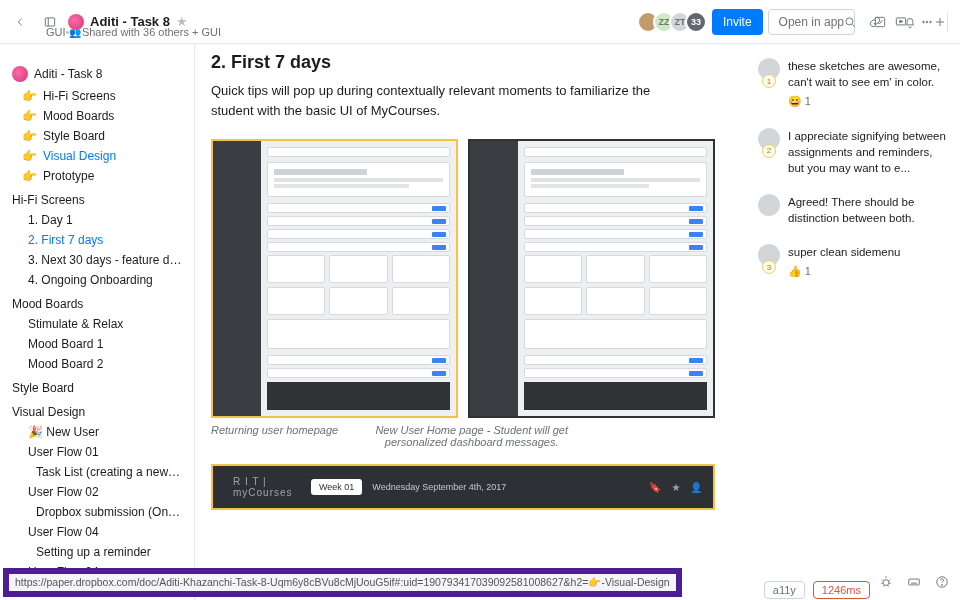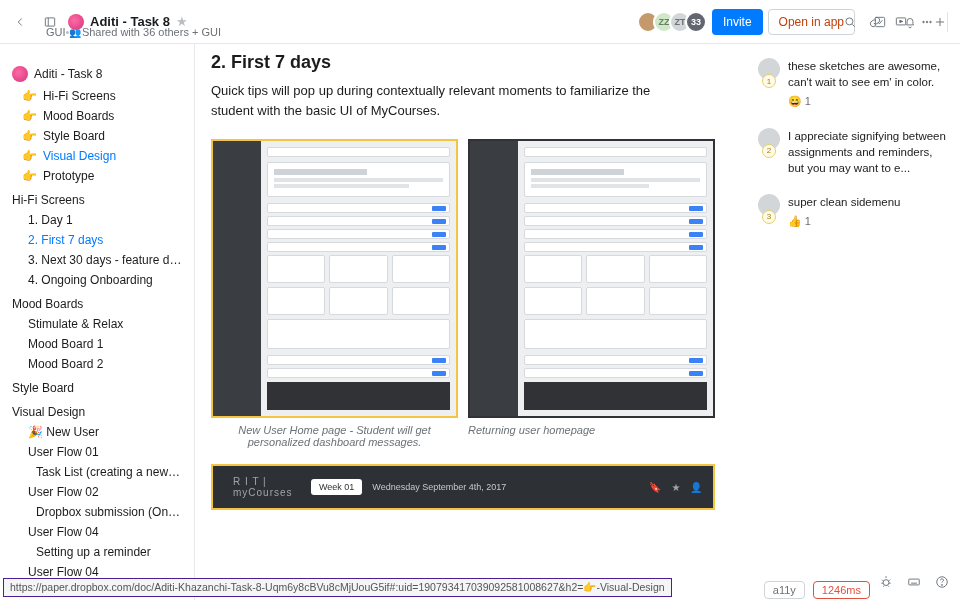--- a/index.html
+++ b/index.html
@@ -13,21 +13,21 @@
     .tb-sub{position:absolute;left:46px;top:26px;display:flex;align-items:center;gap:0;font-size:11px;color:#6b7177}
     .tb-sub .dot{color:#b9bec4}
     .tb-right{margin-left:auto;display:flex;align-items:center;gap:5px}
     .avatars{display:flex;align-items:center}
     .av{width:22px;height:22px;border-radius:50%;border:2px solid #fff;margin-left:-6px;display:flex;align-items:center;justify-content:center;font-size:9px;font-weight:600}
     .av.zz{background:#cfe9c8;color:#6a7d62}
     .av.zt{background:#d3d6d9;color:#6b7177}
     .av.n{background:#616670;color:#fff;font-size:9px}
     .btn{height:26px;padding:0 10px;border-radius:4px;font-size:12px;display:flex;align-items:center;cursor:pointer;border:1px solid transparent}
     .btn.primary{background:#007aff;color:#fff;font-weight:500}
-    .btn.secondary{background:#fff;border-color:#cfd4d9;color:#c2410c}
+    .btn.secondary{background:#fff;border-color:#cfd4d9;color:#737373}
     .hdr-icons{display:flex;gap:4px;margin-left:4px}
     .hdr-icons .icon-btn{width:22px;height:22px;font-size:13px}
     .divider-v{width:1px;height:20px;background:#e1e4e7;margin:0 4px}
     .right-tools{position:absolute;right:8px;top:10px;display:flex;gap:6px;z-index:6}
     .right-tools .icon-btn{width:24px;height:24px;color:#6b7177}
     .body{position:absolute;top:44px;left:0;right:0;bottom:0;display:flex}
     .sidebar{width:195px;border-right:1px solid #e6e8eb;overflow:hidden;padding-top:18px;font-size:12px;position:relative}
     .sb-title{display:flex;align-items:center;gap:6px;padding:4px 12px;font-weight:500;color:#1b1c1e}
     .sb-item{display:flex;align-items:center;gap:6px;padding:3px 12px 3px 22px;color:#1b1c1e;cursor:pointer;white-space:nowrap;overflow:hidden;text-overflow:ellipsis}
     .sb-item.active{color:#007aff}
@@ -62,21 +62,21 @@
     .si-side{width:88px;height:100%;background:#2d3035;border-right:0;display:flex;align-items:center;padding-left:20px;color:#a1a6ab;font-size:10px;letter-spacing:1px}
     .si-week{margin-left:10px;background:#fff;border-radius:3px;padding:3px 8px;font-size:9px;color:#333}
     .si-date{margin-left:10px;font-size:9px;color:#c5c9cd}
     .si-icons{margin-left:auto;margin-right:10px;display:flex;gap:10px;color:#a1a6ab;font-size:10px}
     .comments{width:210px;padding:14px 10px 0 8px;font-size:11.5px;color:#1b1c1e}
     .comment{display:flex;gap:8px;margin-bottom:18px}
     .c-av{width:22px;height:22px;border-radius:50%;background:#d3d6d9;flex:0 0 auto;position:relative}
     .c-badge{position:absolute;bottom:-8px;left:4px;width:14px;height:14px;border-radius:50%;background:#fffbe6;border:1px solid #e6cf6f;color:#9c7e1a;font-size:8px;display:flex;align-items:center;justify-content:center}
     .c-text{line-height:1.4}
     .c-react{margin-top:4px;font-size:11px;color:#6b7177}
-    .status-bar{position:absolute;left:3px;bottom:3px;font-size:10.5px;color:#555;background:#f4f5f6;padding:2px 6px;border:1px solid #4c1d95;display:flex;align-items:center;gap:3px;z-index:20}
+    .status-bar{position:absolute;left:3px;bottom:3px;font-size:10.5px;color:#555;background:#f4f5f6;padding:2px 6px;border:6px solid #4c1d95;display:flex;align-items:center;gap:3px;z-index:20}
     .foot-badges{position:absolute;right:90px;bottom:1px;display:flex;gap:8px;z-index:10}
     .badge{border:1px solid #cfd4d9;border-radius:4px;padding:2px 8px;font-size:11px;color:#6b7177;background:#fff}
     .badge.red{color:#e0513d;border-color:#e0513d}
     .foot-icons{position:absolute;right:8px;bottom:8px;display:flex;gap:8px;z-index:10}
     .foot-icons .icon-btn{width:20px;height:20px}
     svg{width:14px;height:14px;stroke:currentColor;fill:none;stroke-width:1.6}
   </style>
 </head>
 <body>
 
@@ -305,22 +305,22 @@
                 <div class="mock-row">
                     <div class="cell"></div>
                   </div>
                 <div class="mock-foot"></div>
               </div>
             </div>
           </div>
         </div>
       </div>
       <div class="captions-row">
+        <div class="img-caption">Returning user homepage</div>
         <div class="img-caption">New User Home page - Student will get personalized dashboard messages.</div>
-        <div class="img-caption">Returning user homepage</div>
       </div>
 
       <div class="second-image">
         <div class="si-side">R I T | myCourses</div>
         <div class="si-week">Week 01</div>
         <div class="si-date">Wednesday September 4th, 2017</div>
         <div class="si-icons">
             <span>🔖</span>
             <span>★</span>
             <span>👤</span>
@@ -336,20 +336,24 @@
         </div>
         <div class="c-text">these sketches are awesome, can't wait to see em' in color.<div class="c-react">😄 1</div></div>
       </div>
       <div class="comment">
         <div class="c-av">
           <div class="c-badge">2</div>
         </div>
         <div class="c-text">I appreciate signifying between assignments and reminders, but you may want to e...</div>
       </div>
       <div class="comment">
+        <div class="c-av"></div>
+        <div class="c-text">Agreed! There should be distinction between both.</div>
+      </div>
+      <div class="comment">
         <div class="c-av">
           <div class="c-badge">3</div>
         </div>
         <div class="c-text">super clean sidemenu<div class="c-react">👍 1</div></div>
       </div>
     </div>
 </div>
 
 <div class="status-bar">
   <span>https://paper.dropbox.com/doc/Aditi-Khazanchi-Task-8-Uqm6y8cBVu8cMjUouG5if#:uid=190793417039092581008627&amp;h2=👉-Visual-Design</span>

